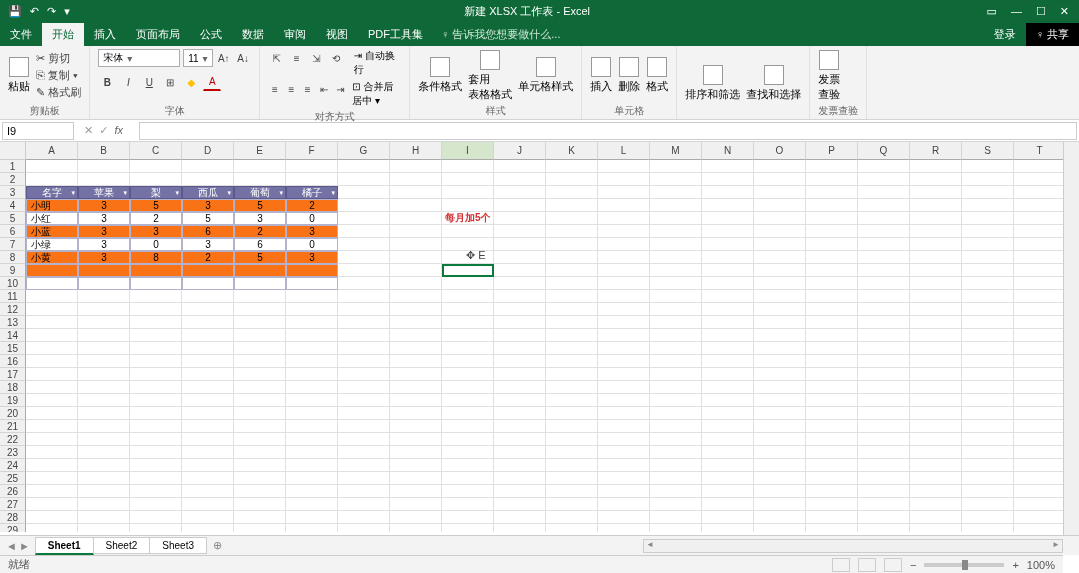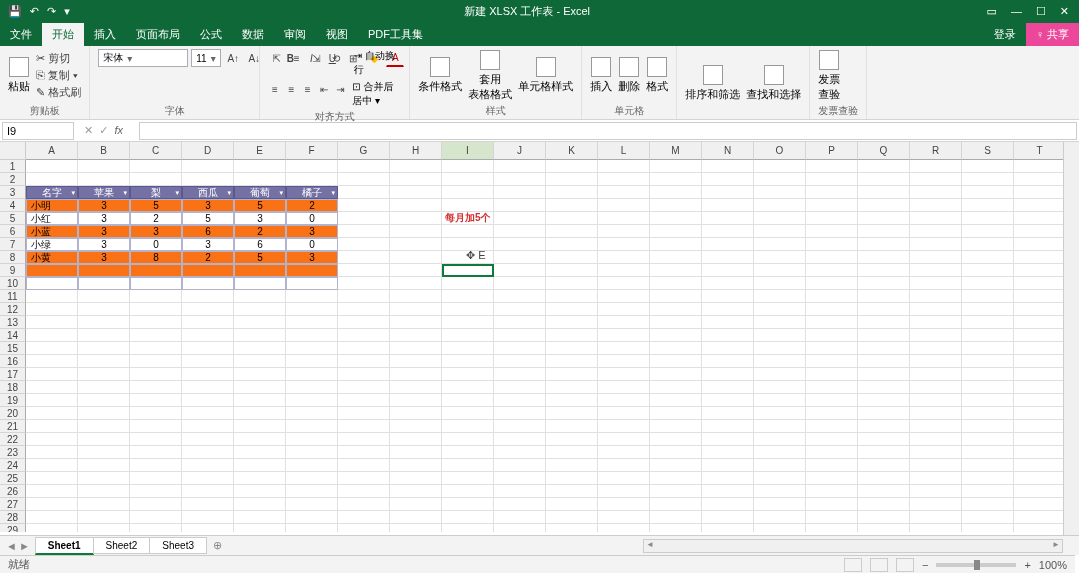--- a/index.html
+++ b/index.html
@@ -51,21 +51,21 @@
 .cursor-cell{position:absolute;border:2px solid #0c7a3d;width:52px;height:13px;pointer-events:none;}
 .move-cursor{position:absolute;font-size:11px;color:#444;}
 .sheettabs{position:absolute;bottom:18px;left:0;right:0;height:20px;background:#f3f3f3;border-top:1px solid #ccc;display:flex;align-items:center;}
 .navset{display:flex;gap:2px;padding:0 6px;color:#888;}
 .stab{padding:2px 12px;border:1px solid #ccc;background:#fff;font-size:10px;cursor:pointer;margin-left:-1px;}
 .stab.active{border-bottom:2px solid #0c7a3d;font-weight:bold;}
 .addtab{margin-left:6px;color:#888;cursor:pointer;}
 .hscroll{margin-left:auto;width:420px;height:14px;background:#f0f0f0;border:1px solid #ccc;margin-right:16px;position:relative;}
 .hscroll::before{content:"◄";position:absolute;left:2px;font-size:8px;color:#888;}
 .hscroll::after{content:"►";position:absolute;right:2px;font-size:8px;color:#888;}
-.statusbar{position:absolute;bottom:0;left:0;right:4px;height:18px;background:#f3f3f3;border-top:1px solid #ccc;display:flex;align-items:center;padding:0 8px;font-size:10px;color:#555;margin-top:26px;}
+.statusbar{position:absolute;bottom:0;left:0;right:16px;height:18px;background:#f3f3f3;border-top:1px solid #ccc;display:flex;align-items:center;padding:0 8px;font-size:10px;color:#555;margin-top:26px;}
 .status-right{margin-left:auto;display:flex;gap:8px;align-items:center;}
 .viewbtn{width:18px;height:14px;border:1px solid #ccc;cursor:pointer;}
 .zoom-slider{width:80px;height:4px;background:#ccc;position:relative;}
 .zoom-slider::after{content:"";width:6px;height:10px;background:#888;position:absolute;left:38px;top:-3px;}
 .vscroll{position:absolute;right:0;top:142px;width:16px;bottom:38px;background:#f0f0f0;border-left:1px solid #ccc;}
 </style>
 </head>
 <body>
 
 <div class="titlebar">
@@ -87,43 +87,44 @@
 <div class="tabs">
   <div class="tab">文件</div>
   <div class="tab active">开始</div>
   <div class="tab">插入</div>
   <div class="tab">页面布局</div>
   <div class="tab">公式</div>
   <div class="tab">数据</div>
   <div class="tab">审阅</div>
   <div class="tab">视图</div>
   <div class="tab">PDF工具集</div>
+  <div class="tell">♀ 告诉我您想要做什么...</div>
   <div class="right-tabs">
     <div class="tab">登录</div>
-    <div class="tab" style="background:#ec4899">♀ 共享</div>
+    <div class="tab" style="background:#000000">♀ 共享</div>
   </div>
 </div>
 
 <div class="ribbon">
   <div class="group">
     <div class="group-body">
       <div class="bigbtn">
           <div class="ico"></div>
           <span>粘贴</span>
         </div>
       <div class="smallrow">
         <span>✂ 剪切</span>
         <span>⎘ 复制 ▾</span>
         <span>✎ 格式刷</span>
       </div>
     </div>
     <div class="group-label">剪贴板</div>
   </div>
   <div class="group" style="width:170px">
-    <div class="group-body" style="align-items:stretch;gap:18px">
+    <div class="group-body" style="flex-direction:column;align-items:stretch;gap:6px">
       <div style="display:flex;gap:3px">
         <div class="combo after" style="width:90px">宋体</div>
         <div class="combo after" style="width:30px">11</div>
         <div class="tbtn">A↑</div>
         <div class="tbtn">A↓</div>
       </div>
       <div class="btnrow">
         <div class="tbtn" style="font-weight:bold">B</div>
         <div class="tbtn" style="font-style:italic">I</div>
         <div class="tbtn" style="text-decoration:underline">U</div>
@@ -155,21 +156,21 @@
     <div class="group-label">对齐方式</div>
   </div>
   <div class="group">
     <div class="group-body">
       <div class="bigbtn">
           <div class="ico"></div>
           <span>条件格式</span>
         </div>
       <div class="bigbtn">
           <div class="ico"></div>
-          <span style="white-space:pre;text-align:center">套用
+          <span style="white-space:pre;text-align:left">套用
 表格格式</span>
         </div>
       <div class="bigbtn">
           <div class="ico"></div>
           <span>单元格样式</span>
         </div>
     </div>
     <div class="group-label">样式</div>
   </div>
   <div class="group">

